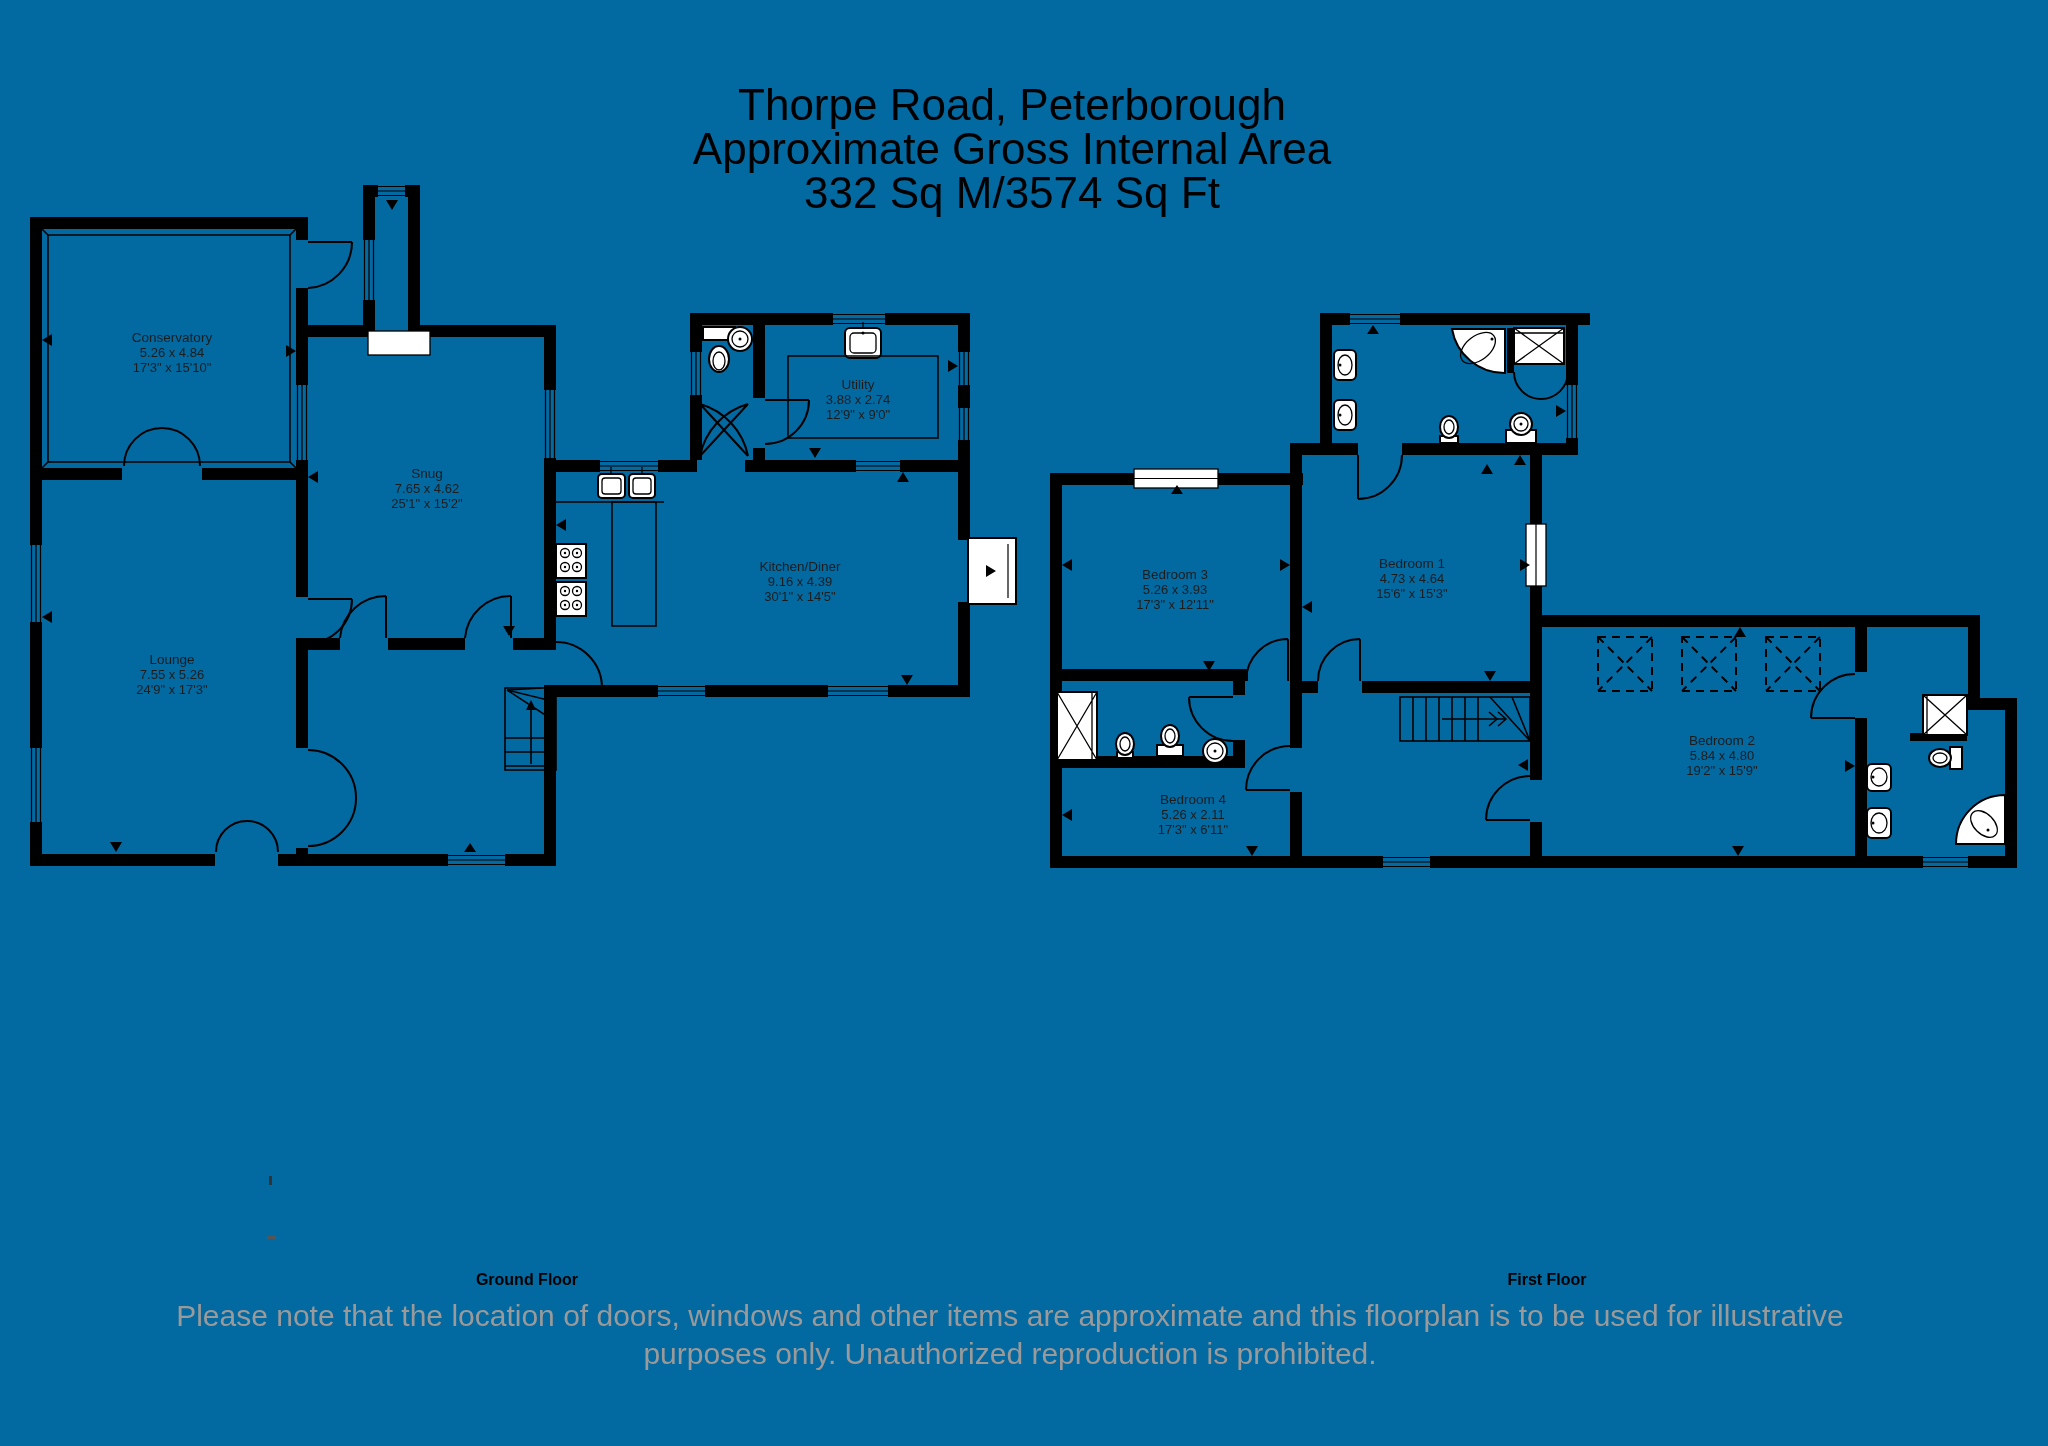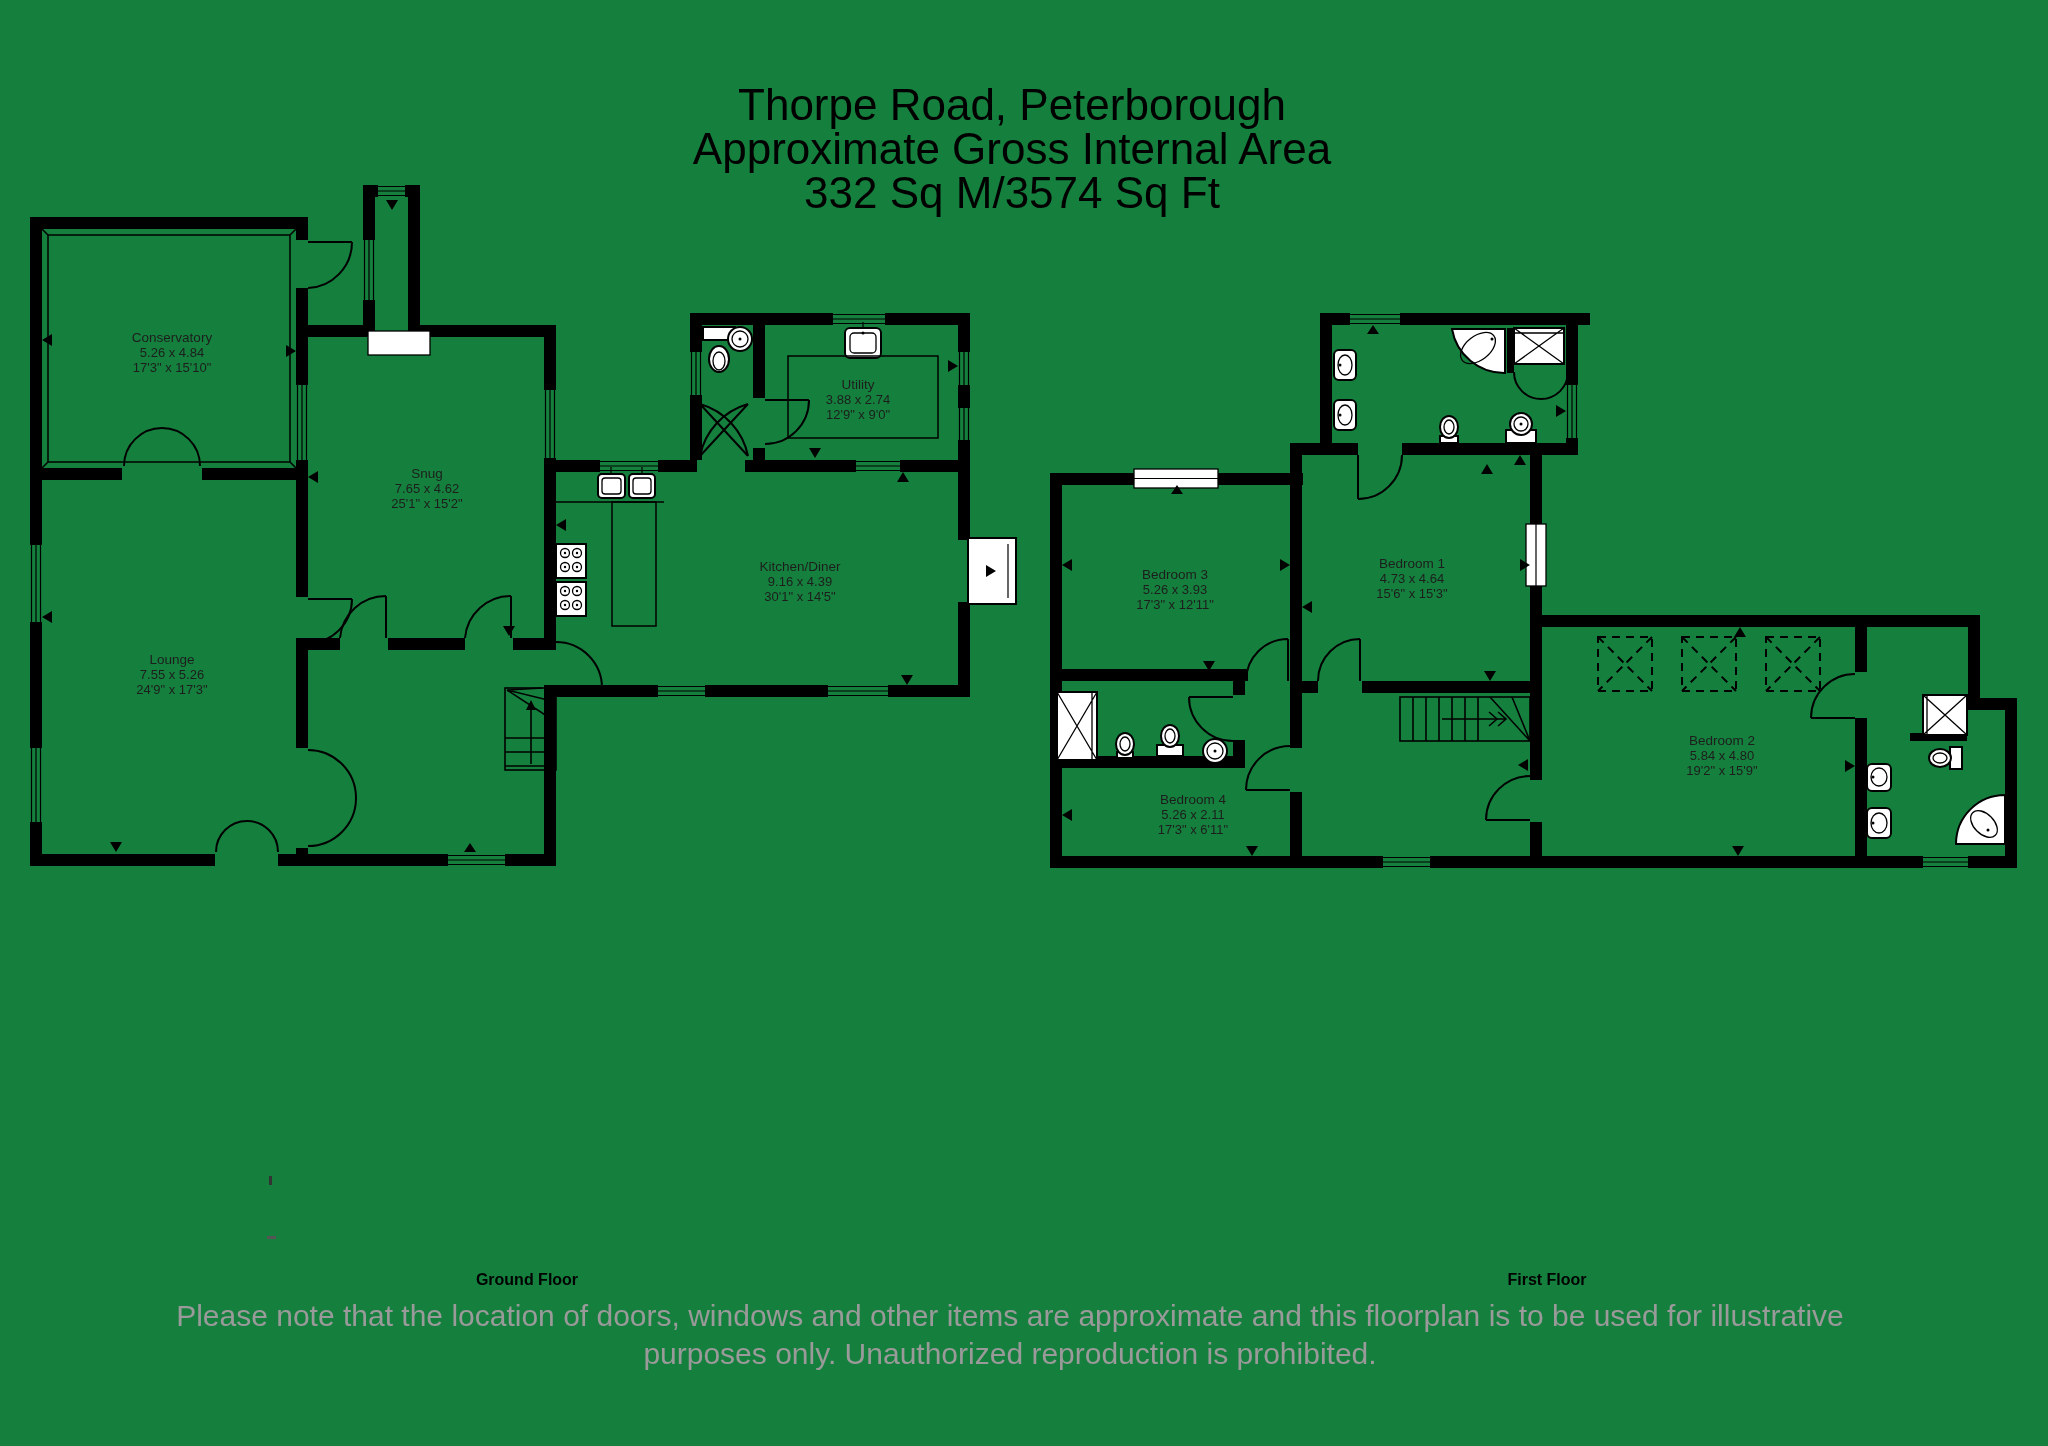--- a/index.html
+++ b/index.html
@@ -1,16 +1,16 @@
 <!DOCTYPE html>
 <html><head>
 <meta charset="utf-8">
 <style>
   html,body{margin:0;padding:0;background:#fff;}
-  #page{position:relative;width:2048px;height:1446px;background:#15803d;overflow:hidden;
+  #page{position:relative;width:2048px;height:1446px;background:#0369a1;overflow:hidden;
         font-family:"Liberation Sans",sans-serif;}
   svg{position:absolute;left:0;top:0;}
   svg text{text-anchor:middle;fill:#1d1d1d;font-family:"Liberation Sans",sans-serif;}
   .title-line{font-size:44px;fill:#000;}
   .room-name{font-size:13.5px;}
   .room-dim{font-size:13px;}
   .floor-label{font-size:16px;font-weight:bold;fill:#000;}
   .disclaimer-line{font-size:30px;fill:#9a9a9a;}
   .wall{fill:#000;stroke:none;}
   .thin{stroke:#000;stroke-width:1.5;fill:none;}

